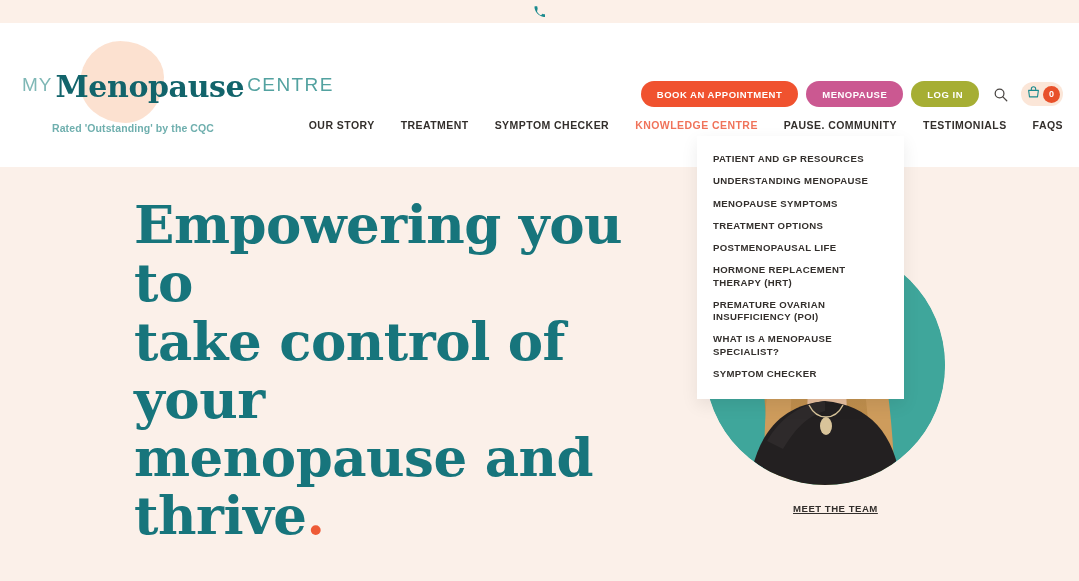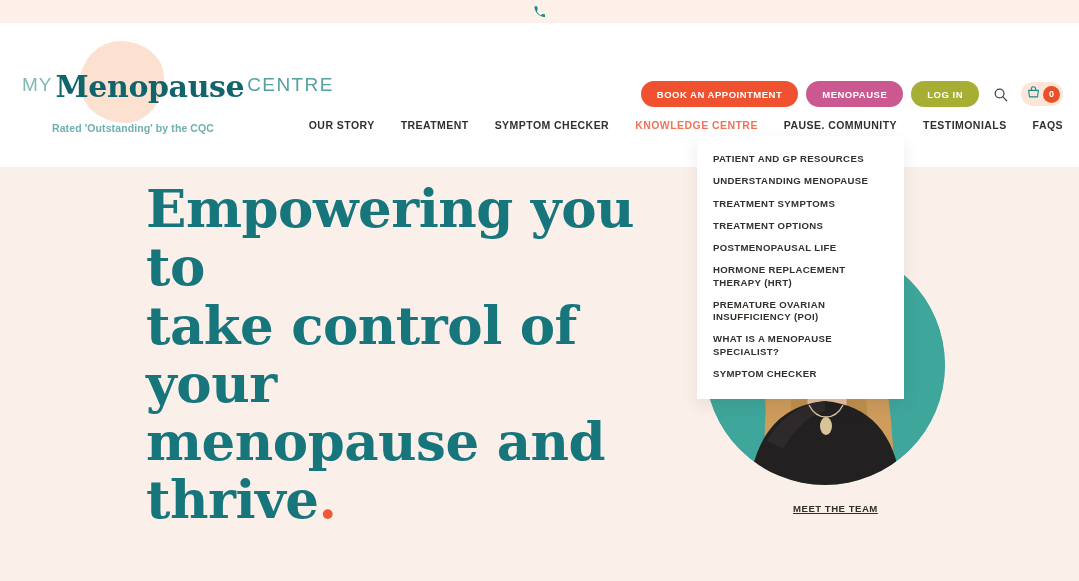--- a/index.html
+++ b/index.html
@@ -188,23 +188,22 @@
   
   .hero {
     position: relative;
     height: 414px;
     background: #FBF0E9;
     overflow: hidden;
   }
   .hero-left {
     position: absolute;
     left: 134px;
-    top: 12px;
+    top: 28px;
     width: 520px;
-    margin-left: 12px;
   }
   .headline {
     font-family: "DejaVu Serif", serif;
     font-weight: 700;
     font-size: 53px;
     line-height: 1.1;
     color: #17757C;
     letter-spacing: -0.5px;
   }
   .headline .dot { color: #EE5A36; }
@@ -346,20 +345,20 @@
         </g>
       </svg>
     </div>
     <div class="meet-team">MEET THE TEAM</div>
   </div>
 </div>
 
 <div class="dropdown">
   <div class="dd-item">PATIENT AND GP RESOURCES</div>
   <div class="dd-item">UNDERSTANDING MENOPAUSE</div>
-  <div class="dd-item">TREATMENT SYMPTOMS</div>
+  <div class="dd-item">MENOPAUSE SYMPTOMS</div>
   <div class="dd-item">TREATMENT OPTIONS</div>
   <div class="dd-item">POSTMENOPAUSAL LIFE</div>
   <div class="dd-item">HORMONE REPLACEMENT THERAPY (HRT)</div>
   <div class="dd-item">PREMATURE OVARIAN INSUFFICIENCY (POI)</div>
   <div class="dd-item">WHAT IS A MENOPAUSE SPECIALIST?</div>
   <div class="dd-item">SYMPTOM CHECKER</div>
 </div>
 
 </body></html>

